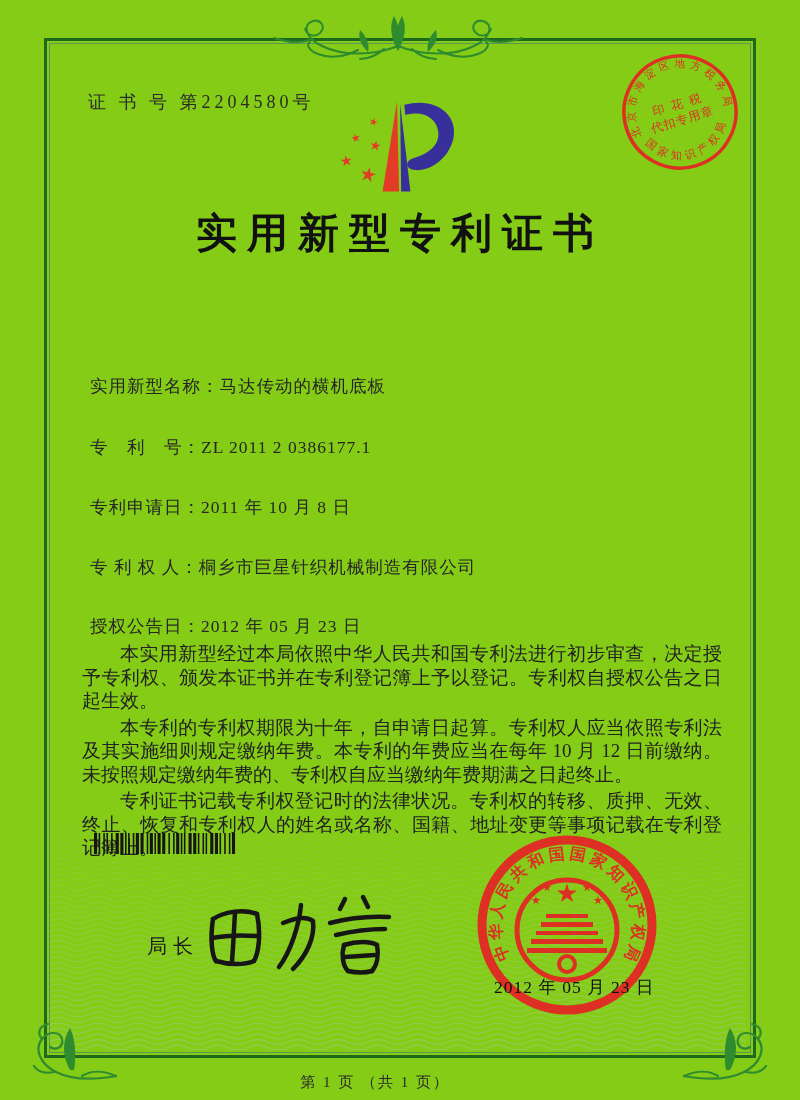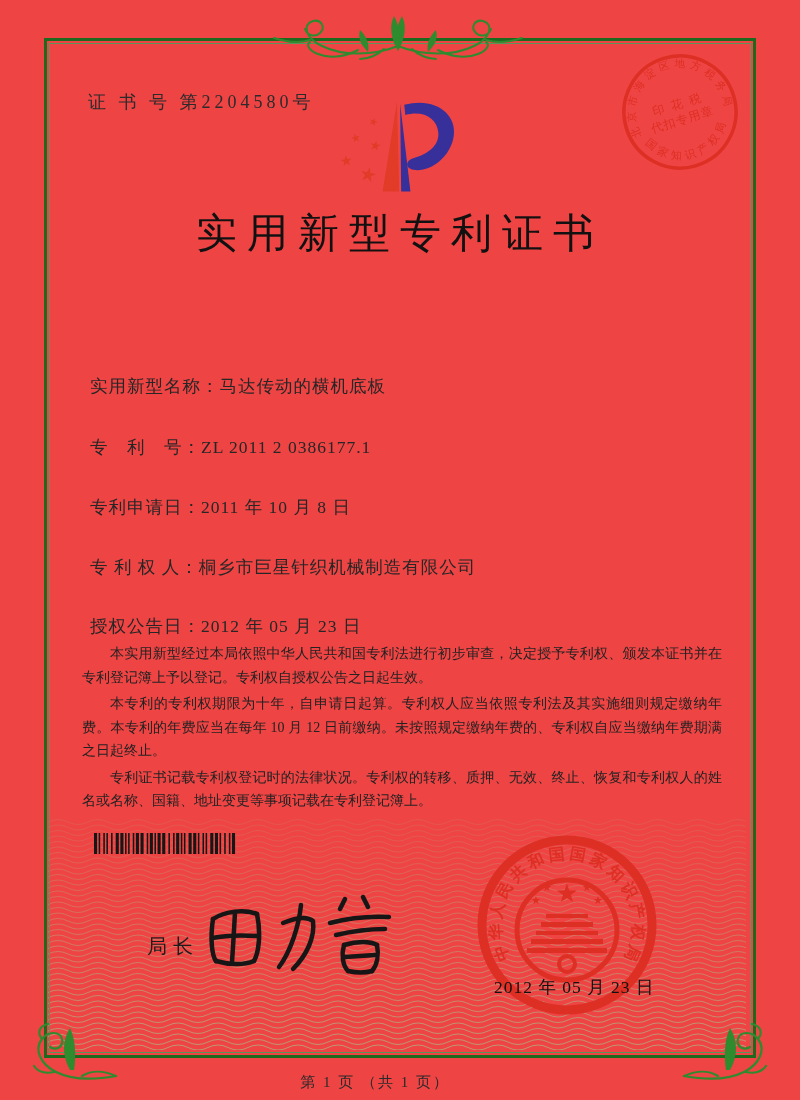--- a/index.html
+++ b/index.html
@@ -1,34 +1,34 @@
 <!DOCTYPE html>
 <html><head>
 <meta charset="utf-8">
 <style>
   html,body{margin:0;padding:0;background:#fff;}
-  .page{position:relative;width:800px;height:1100px;background:#ef4444;overflow:hidden;
+  .page{position:relative;width:800px;height:1100px;background:#84cc16;overflow:hidden;
         font-family:"Liberation Serif","DejaVu Serif",serif;color:#1d1d1d;}
   
   .frame{position:absolute;left:44px;top:38px;width:706px;height:1014px;
          border:3px solid #1d6a1f;}
   .frame::before{content:'';position:absolute;inset:2px;border:1px solid #5a9459;}
   
   .waves{position:absolute;left:48px;top:818px;width:698px;height:232px;pointer-events:none;}
   
   .cert-no{position:absolute;left:88px;top:90px;font-size:18px;letter-spacing:4px;color:#2b2b2b;}
   
   .logo{position:absolute;left:332px;top:96px;width:128px;height:100px;}
   
   .title{position:absolute;left:0;top:206px;width:800px;text-align:center;
-         font-size:41px;font-weight:normal;letter-spacing:10px;color:#111;}
+         font-size:41px;font-weight:bold;letter-spacing:10px;color:#111;}
   
   .field{position:absolute;left:90px;font-size:17.5px;letter-spacing:1px;color:#262626;white-space:nowrap;}
   
-  .body-text{position:absolute;left:82px;top:642px;width:640px;font-size:14px;
+  .body-text{position:absolute;left:82px;top:642px;width:640px;font-size:19px;
              line-height:23.5px;text-align:justify;color:#222;}
   .body-text p{margin:0 0 3px 0;text-indent:2em;}
   
   .barcode{position:absolute;left:93px;top:833px;width:246px;height:21px;}
   
   .signer-title{position:absolute;left:147px;top:933px;font-size:20px;letter-spacing:6px;color:#1c1c1c;}
   .signature{position:absolute;left:203px;top:893px;width:195px;height:88px;}
   
   .tax-seal{position:absolute;left:618px;top:50px;width:124px;height:124px;transform:rotate(-17deg);}
   .office-seal{position:absolute;left:472px;top:830px;width:190px;height:190px;}

